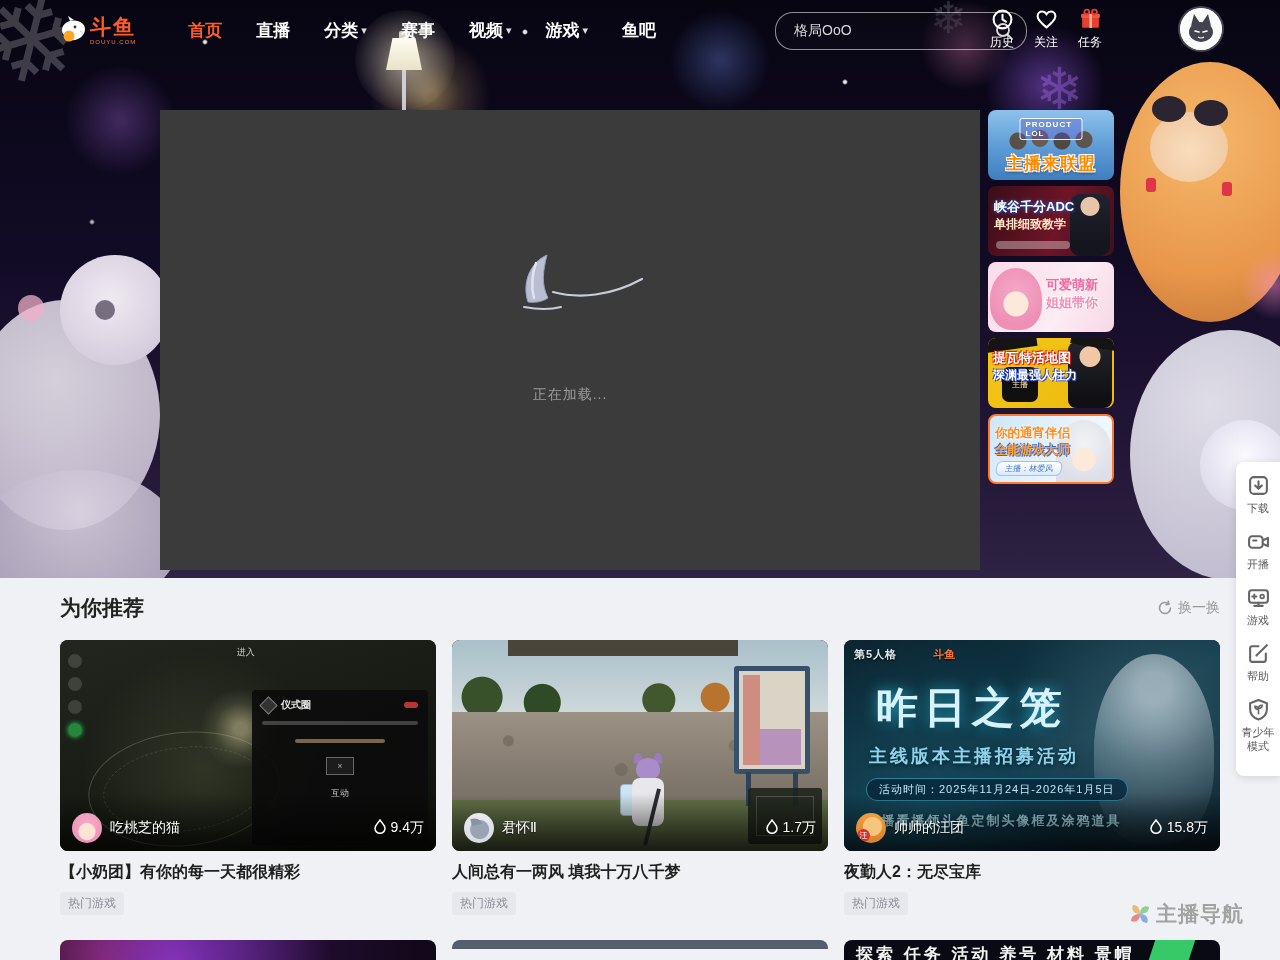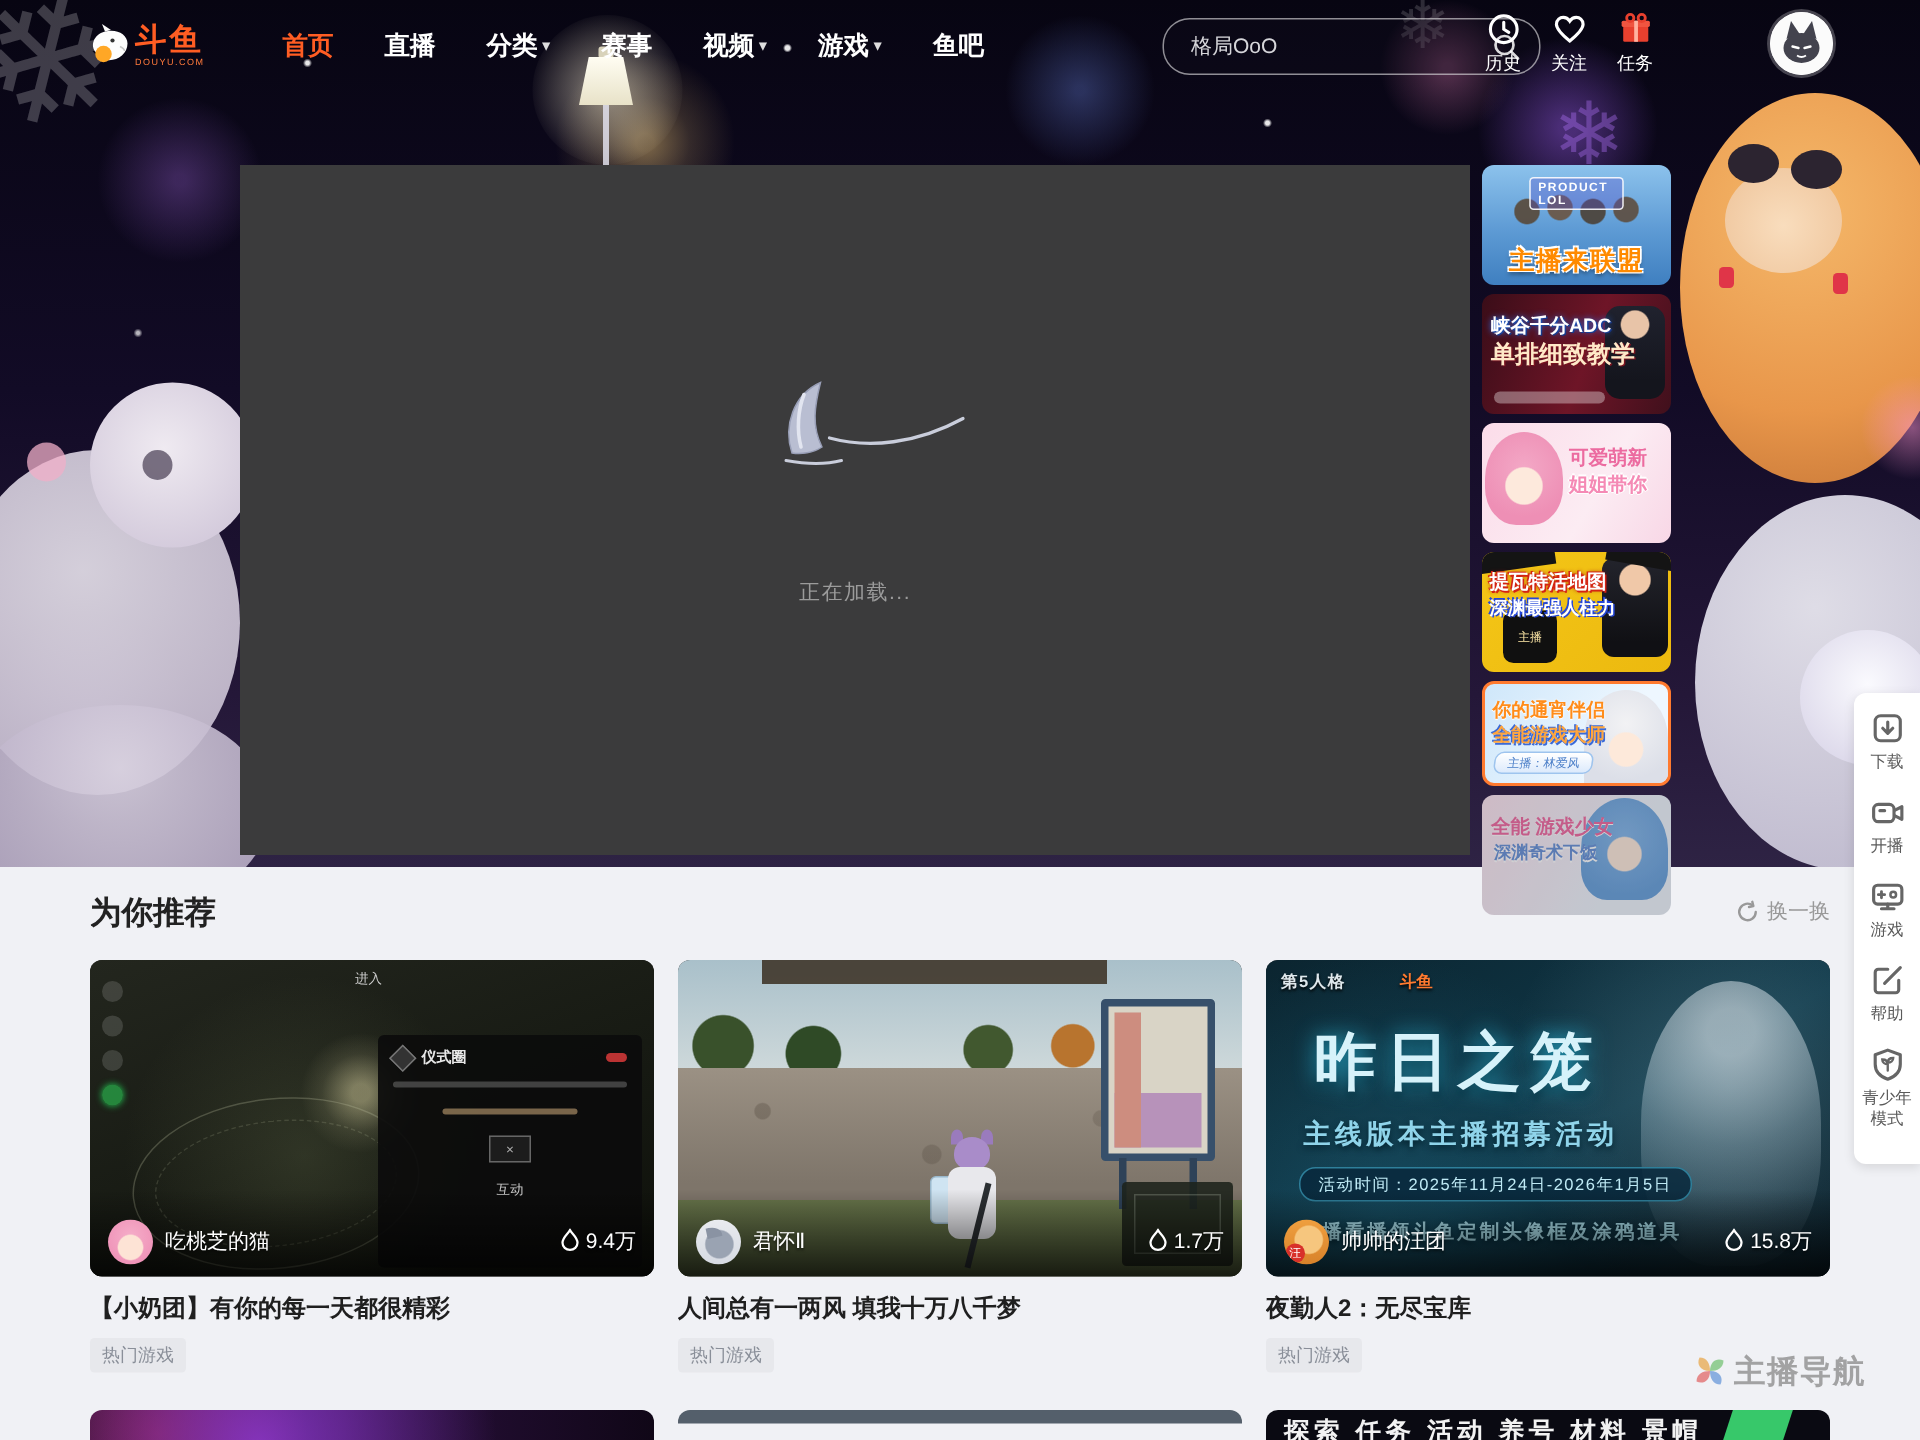--- a/index.html
+++ b/index.html
@@ -56,37 +56,37 @@
   .avatar-top{position:absolute;left:1180px;top:8px;width:42px;height:42px;border-radius:50%;background:#fbfbfb;
     overflow:hidden;cursor:pointer;box-shadow:0 0 0 2px rgba(255,255,255,.25);}
 
   
   .player{position:absolute;left:160px;top:110px;width:820px;height:460px;background:#3b3b3c;z-index:5;}
   .fin-wrap{position:absolute;left:50%;top:140px;transform:translateX(-50%);}
   .loading-txt{position:absolute;left:0;width:100%;top:276px;text-align:center;color:#9b9b9b;font-size:14px;letter-spacing:1px;}
 
   
   .sideb{position:absolute;left:988px;top:110px;width:126px;z-index:6;}
-  .banner{position:relative;width:126px;height:80px;border-radius:8px;margin-bottom:6px;overflow:hidden;cursor:pointer;}
+  .banner{position:relative;width:126px;height:70px;border-radius:8px;margin-bottom:6px;overflow:hidden;cursor:pointer;}
   .banner .t1,.banner .t2{font-weight:bold;line-height:1.15;white-space:nowrap;}
   .b1{background:linear-gradient(180deg,#8cc2ec 0%,#5d9ad4 55%,#3f7fc0 100%);}
   .b1 .badge{position:absolute;left:50%;top:8px;transform:translateX(-50%);color:#fff;font-size:8px;font-weight:bold;
     border:1px solid rgba(255,255,255,.9);padding:1px 5px;border-radius:3px;background:rgba(90,80,200,.35);letter-spacing:1px;}
   .b1 .ppl{position:absolute;left:8px;top:18px;width:110px;height:26px;border-radius:12px;
     background:radial-gradient(circle at 20% 50%,#57432f 0 8px,transparent 9px),
                radial-gradient(circle at 40% 40%,#6b503a 0 8px,transparent 9px),
                radial-gradient(circle at 60% 50%,#4a3b2c 0 8px,transparent 9px),
                radial-gradient(circle at 80% 45%,#5d4836 0 8px,transparent 9px);opacity:.85;}
   .b1 .t1{position:absolute;left:0;right:0;bottom:6px;text-align:center;color:#ff8a00;font-size:17px;letter-spacing:1px;
     text-shadow:-1px -1px 0 #fff,1px -1px 0 #fff,-1px 1px 0 #fff,1px 1px 0 #fff,0 2px 3px rgba(0,0,0,.5);}
   .b2{background:linear-gradient(110deg,#3a0d18,#6e1527 55%,#40101c);}
   .b2 .fig{position:absolute;right:4px;top:8px;width:40px;height:62px;border-radius:10px;
     background:radial-gradient(circle at 50% 20%,#e8c4a8 0 9px,transparent 10px),linear-gradient(#20222e,#14151d 80%);}
   .b2 .t1{position:absolute;left:6px;top:14px;color:#fff;font-size:13px;text-shadow:0 0 4px #2a6adf,1px 1px 0 #13307a;}
-  .b2 .t2{position:absolute;left:6px;top:32px;color:#ffe9c8;font-size:16px;text-shadow:1px 1px 0 #7a1320;}
+  .b2 .t2{position:absolute;left:6px;top:32px;color:#ffe9c8;font-size:12px;text-shadow:1px 1px 0 #7a1320;}
   .b2 .cap{position:absolute;left:8px;bottom:7px;width:74px;height:8px;border-radius:4px;background:rgba(255,255,255,.35);}
   .b3{background:linear-gradient(120deg,#fbdce9,#fcecf3 60%,#f8d7e6);}
   .b3 .girl{position:absolute;left:2px;top:6px;width:52px;height:62px;border-radius:50% 50% 40% 40%;
     background:radial-gradient(circle at 50% 58%,#fde9dc 0 12px,transparent 13px),radial-gradient(circle at 50% 40%,#f3a8c6,#ee8fb5 70%);}
   .b3 .t1{position:absolute;left:58px;top:16px;color:#ec6ba0;font-size:13px;}
   .b3 .t2{position:absolute;left:58px;top:34px;color:#f58ab5;font-size:13px;
     text-shadow:-1px 0 #fff,1px 0 #fff,0 -1px #fff,0 1px #fff;}
   .b4{background:linear-gradient(135deg,#f4c617,#ecb90f);}
   .b4::before{content:"";position:absolute;left:-12px;top:-14px;width:60px;height:26px;background:#141414;transform:rotate(-8deg);}
   .b4::after{content:"";position:absolute;right:-14px;top:-16px;width:56px;height:26px;background:#141414;transform:rotate(10deg);}
@@ -368,26 +368,20 @@
       <div class="t1">提瓦特活地图</div>
       <div class="t2">深渊最强人柱力</div>
       <div class="pill">主播</div>
     </div>
     <div class="banner b5">
       <div class="boy"></div>
       <div class="t1">你的通宵伴侣</div>
       <div class="t2">全能游戏大师</div>
       <div class="pill">主播：林爱风</div>
     </div>
-    <div class="banner b6">
-      <div class="girl"></div>
-      <div class="t1">全能 游戏少女</div>
-      <div class="t2">深渊奇术下饭</div>
-      <div class="dim"></div>
-    </div>
   </div>
 
   <div class="toolbar">
     <div class="tbi">
       <svg width="23" height="23" viewBox="0 0 22 22">
         <rect x="3" y="3" width="16" height="16" rx="3.5" fill="none" stroke="#666" stroke-width="2"></rect>
         <path d="M11,7 V13.5 M7.8,11 L11,14.2 L14.2,11" fill="none" stroke="#666" stroke-width="2" stroke-linecap="round" stroke-linejoin="round"></path>
       </svg>
       <span class="lbl">下载</span>
     </div>

